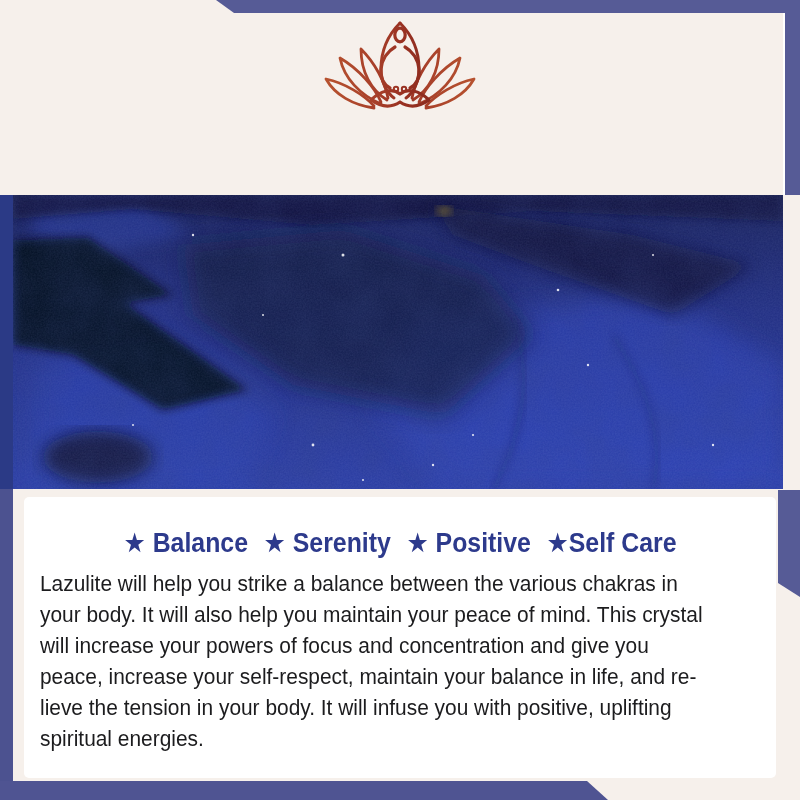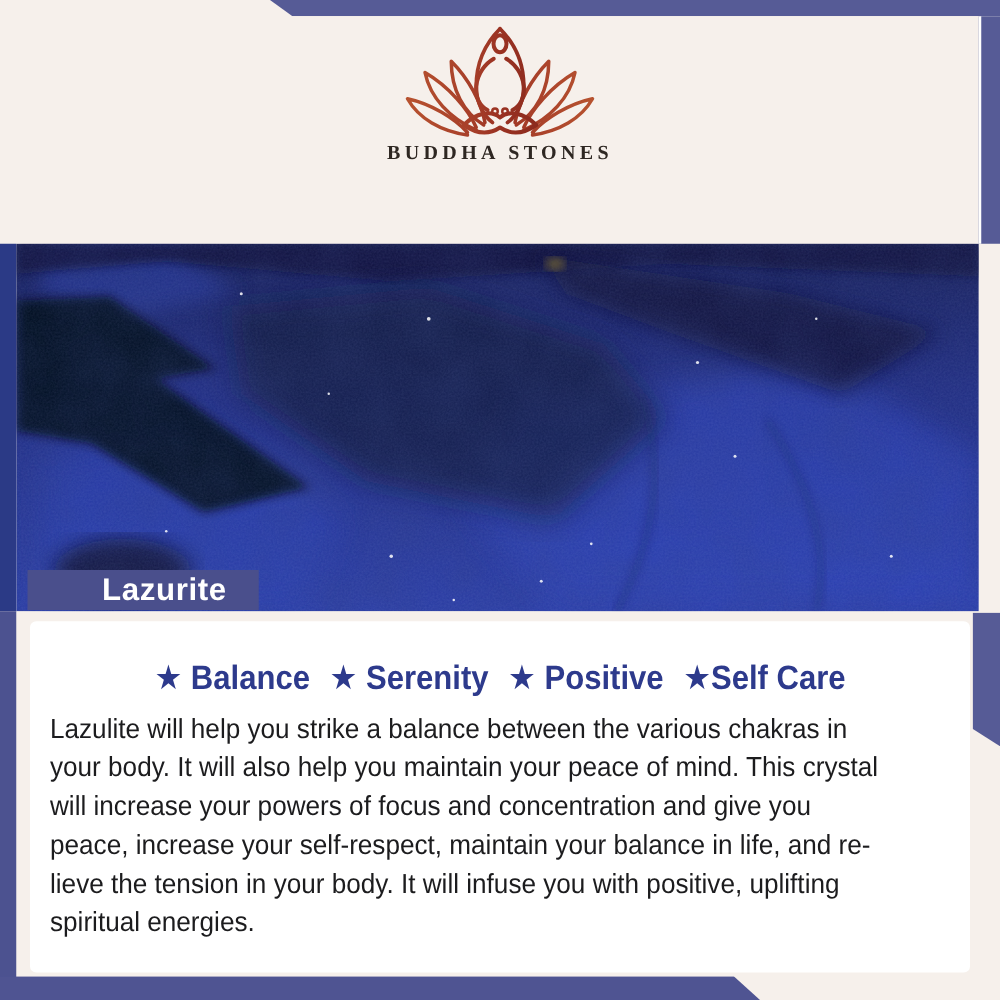--- a/index.html
+++ b/index.html
@@ -74,21 +74,20 @@
       <path d="M85,3 C73,15 66,31 66,49 C66,62 72,73 79,78" stroke-width="3"></path>
       <path d="M85,3 C97,15 104,31 104,49 C104,62 98,73 91,78" stroke-width="3"></path>
       <ellipse cx="85" cy="15" rx="5.2" ry="6.8" stroke-width="3.2"></ellipse>
       <path d="M80,27 C73,31 67,39 66,49 C65,58 69,65 75,68" stroke-width="3.2"></path>
       <path d="M90,27 C97,31 103,39 104,49 C105,58 101,65 95,68" stroke-width="3.2"></path>
       <circle cx="81" cy="69" r="2.2" stroke-width="2"></circle>
       <circle cx="89" cy="69" r="2.2" stroke-width="2"></circle>
       <path d="M56,80 C66,70 78,68 85,74 C92,68 104,70 114,80 C104,87 94,88 85,82 C76,88 66,87 56,80 Z" stroke-width="3.2"></path>
     </g>
   </svg>
-  <div class="abs brand-name">BUDDHA STONES</div>
 
 
   <svg class="abs photo" viewBox="0 0 770 294" preserveAspectRatio="none">
     <defs>
       <linearGradient id="base" x1="0" y1="0" x2="0" y2="1">
         <stop offset="0" stop-color="#151D56"></stop>
         <stop offset="0.4" stop-color="#1F2C84"></stop>
         <stop offset="1" stop-color="#2A3DA8"></stop>
       </linearGradient>
       <filter id="b4">
@@ -135,23 +134,20 @@
       <circle cx="640" cy="60" r="1"></circle>
         <circle cx="120" cy="230" r="1"></circle>
       <circle cx="460" cy="240" r="1.1"></circle>
         <circle cx="250" cy="120" r="1"></circle>
     </g>
   </svg>
 
   <div class="abs left-strip-photo"></div>
   <div class="abs left-strip-lower"></div>
 
-  <div class="abs stone-tag">
-    <span class="t">Lazurite</span>
-  </div>
 
   <div class="abs right-ribbon-bottom"></div>
 
   <div class="abs card">
     <div class="benefits-line">
       <span>★ Balance</span>
       <span>★ Serenity</span>
       <span>★ Positive</span>
       <span>★Self Care</span>
     </div>

